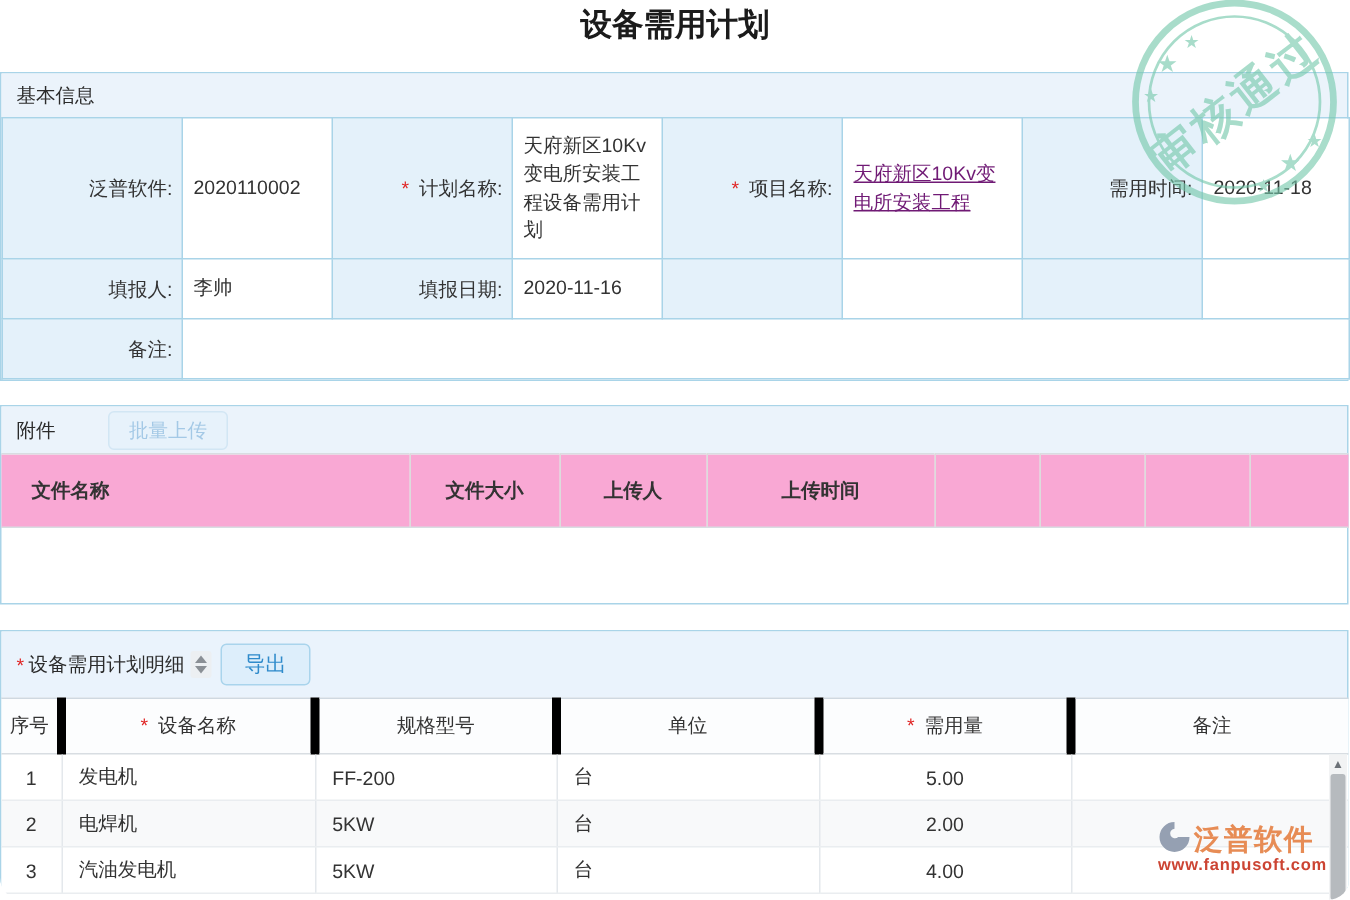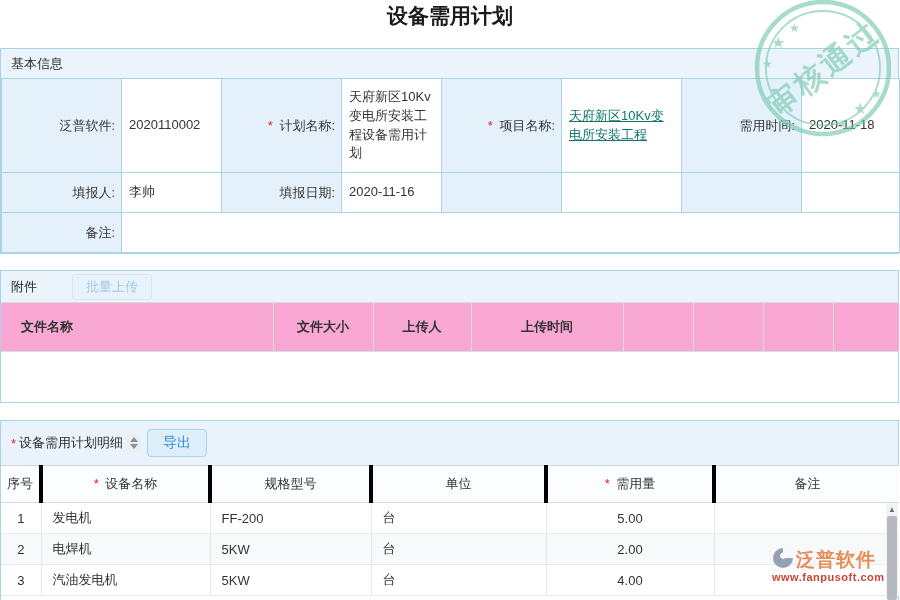--- a/index.html
+++ b/index.html
@@ -1,37 +1,37 @@
 <!DOCTYPE html>
 <html><head>
 <meta charset="utf-8">
 <style>
   * { margin:0; padding:0; box-sizing:border-box; }
   html,body { width:900px; height:600px; overflow:hidden; background:#fff;
               font-family:"Liberation Sans","DejaVu Sans",sans-serif; color:#333; }
-  .page { position:relative; width:900px; height:600px; overflow:hidden; }
+  .page { position:relative; width:900px; height:600px; overflow:hidden;border-radius:15px; }
 
   .page-title { position:absolute; top:2px; left:0; width:100%; text-align:center;
                 font-size:21px; font-weight:bold; color:#1b1b1b; }
 
   
   .section { position:absolute; left:0; width:899px; border:1px solid #a9d4e8; background:#fff; }
   .section-bar { background:#ebf3fb; display:flex; align-items:center;
                  padding-left:10px; font-size:13px; color:#2b2b2b; }
   .req { color:#e02424; margin-right:3px; font-size:13px; }
 
   
   #basic { top:48px; }
   #basic .section-bar { height:29px; }
   table.form { width:100%; border-collapse:collapse; table-layout:fixed; }
   table.form td { border:1px solid #a9d4e8; font-size:13px; vertical-align:middle; }
   td.lbl { background:#e4f1fa; text-align:right; padding:4px 6px 4px 2px; color:#333; white-space:nowrap; }
   td.val { background:#fff; text-align:left; padding:4px 7px; color:#333; line-height:1.45; }
   tr.r1 { height:94px; } tr.r2 { height:40px; } tr.r3 { height:40px; }
-  a.proj-link { color:#0f766e; text-decoration:underline; }
+  a.proj-link { color:#701a75; text-decoration:underline; }
 
   
   #attach { top:270px; height:133px; }
   #attach .section-bar { height:31px;gap:21px; }
   .btn-light { margin-left:14px; padding:3px 13px; background:#e7f2fb; border:1px solid #d2e6f4;
                border-radius:4px; color:#a4c9e6; font-size:13px; cursor:pointer; }
   table.attach-t { width:100%; border-collapse:collapse; table-layout:fixed; border-top:1px solid #d8dde2; }
   table.attach-t th { height:49px; font-size:13px; font-weight:600; color:#333;
                       border-right:1px solid #dcdcdc; border-bottom:1px solid #d8dde2; background:#f9a8d4; }
   table.attach-t th:last-child { border-right:none; }
@@ -43,21 +43,21 @@
   .sort-icon { display:inline-flex; flex-direction:column; gap:2px; margin:0 6px 0 4px;
                padding:3px 3px; background:#eceff2; border-radius:2px; cursor:pointer; }
   .sort-icon .up { width:0; height:0; border-left:4px solid transparent; border-right:4px solid transparent;
                    border-bottom:5px solid #8a8f95; }
   .sort-icon .dn { width:0; height:0; border-left:4px solid transparent; border-right:4px solid transparent;
                    border-top:5px solid #8a8f95; }
   .btn-export { padding:4px 15px; background:#ddeefb; border:1px solid #a9d4ec; border-radius:4px;
                 color:#2f8bcb; font-size:14px; cursor:pointer; }
   table.detail-t { width:100%; border-collapse:collapse; table-layout:fixed; border-top:1px solid #cfd8e0; }
   table.detail-t th { height:37px; font-size:13px; font-weight:normal; color:#333; background:#fcfdfe;
-                      border-right:4px solid #000000; border-bottom:1px solid #d8dde2; text-align:center; }
+                      border-right:6px solid #000000; border-bottom:1px solid #d8dde2; text-align:center; }
   table.detail-t td { height:31px; font-size:13px; color:#333; background:#fff;
                       border-right:1px solid #e4e8ec; border-bottom:1px solid #eaedf0; }
   table.detail-t th:last-child, table.detail-t td:last-child { border-right:none; }
   table.detail-t tr.even td { background:#f8f9fa; }
   .c { text-align:center; } .l { text-align:left; padding-left:11px; }
 
   
   .vscroll { position:absolute; left:886px; top:503px; width:12px; height:97px; background:#f2f3f4; z-index:5; }
   .vscroll .arrow { height:12px; display:flex; align-items:center; justify-content:center;
                     font-size:8px; color:#6d7278; }

